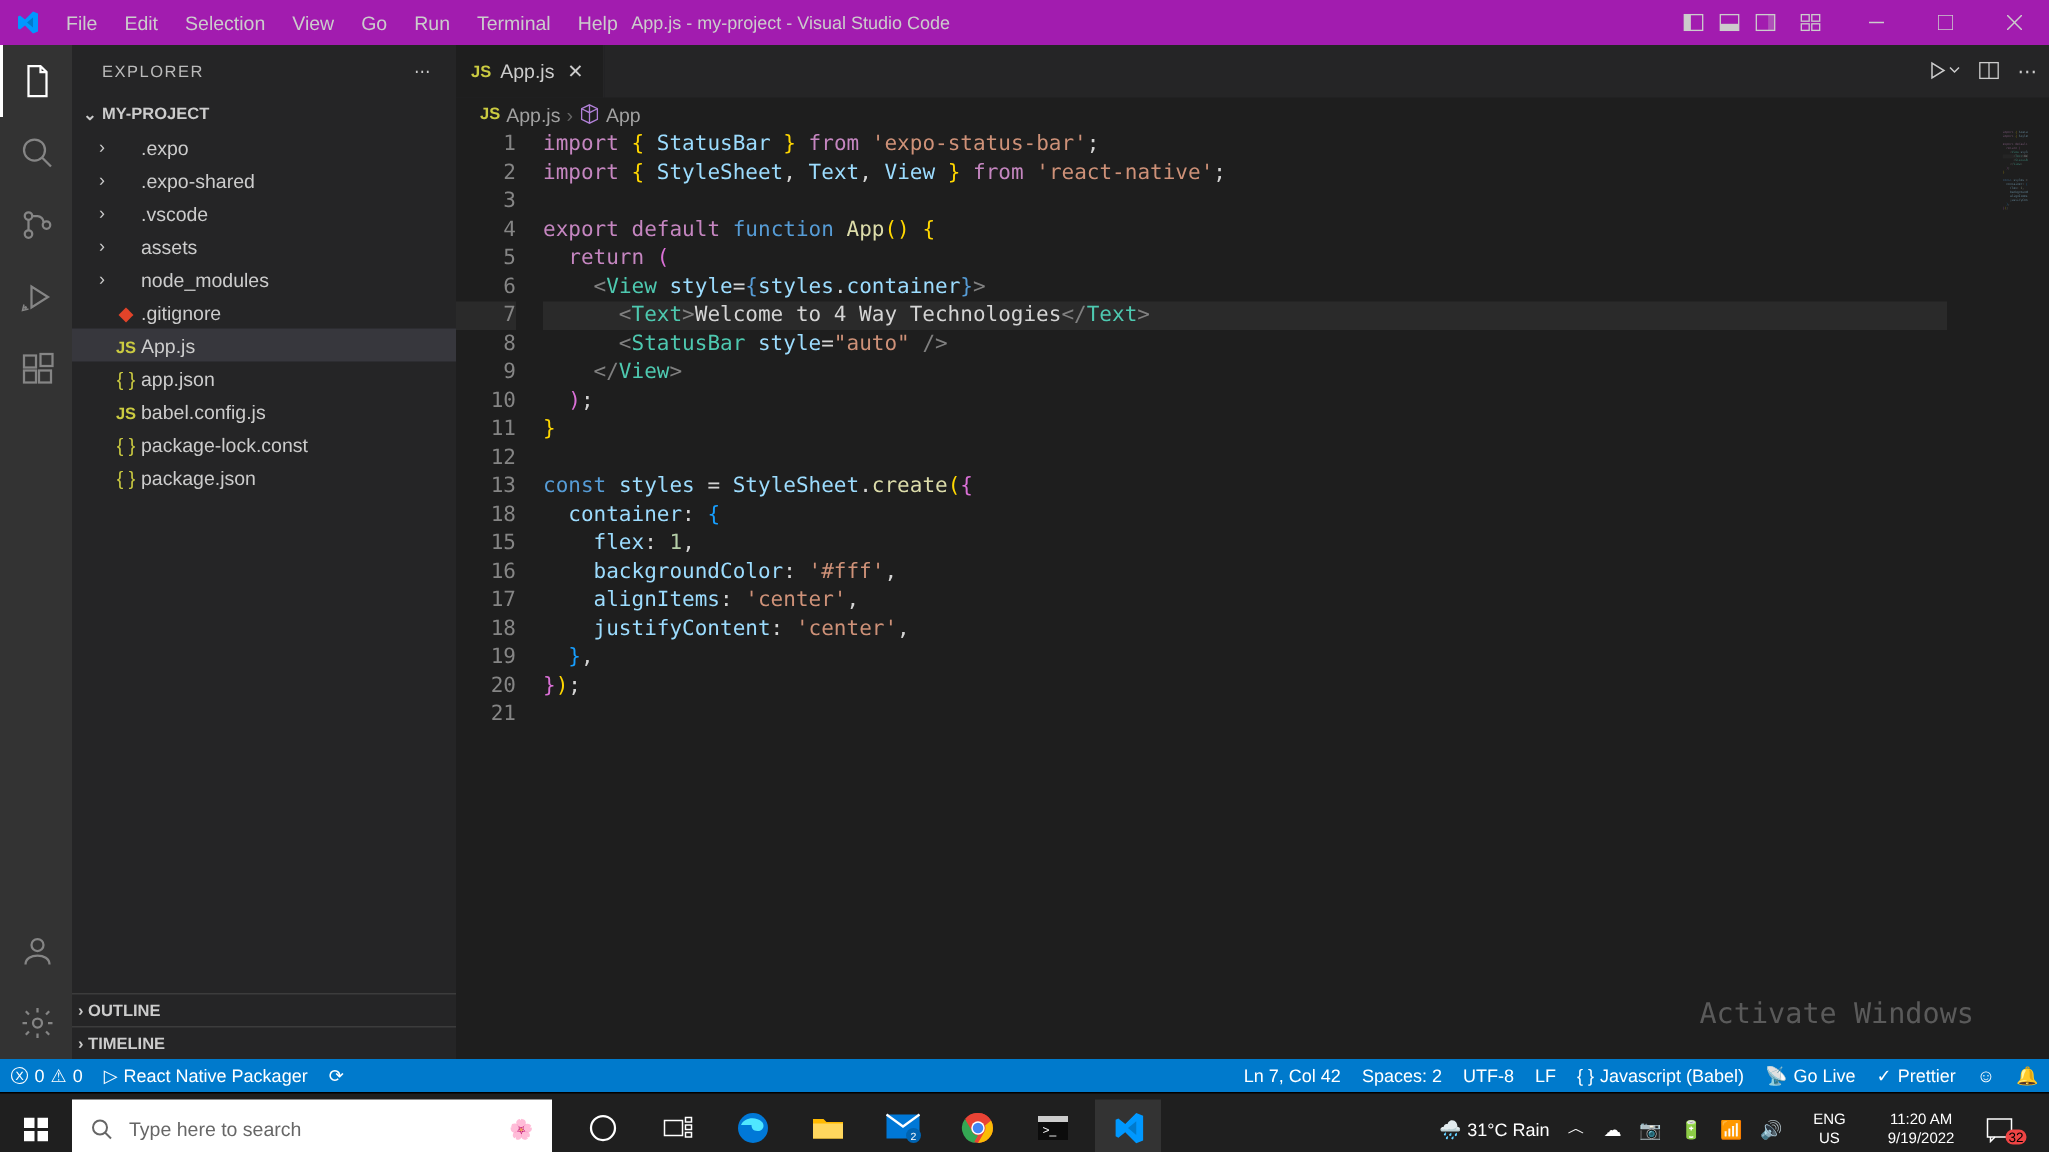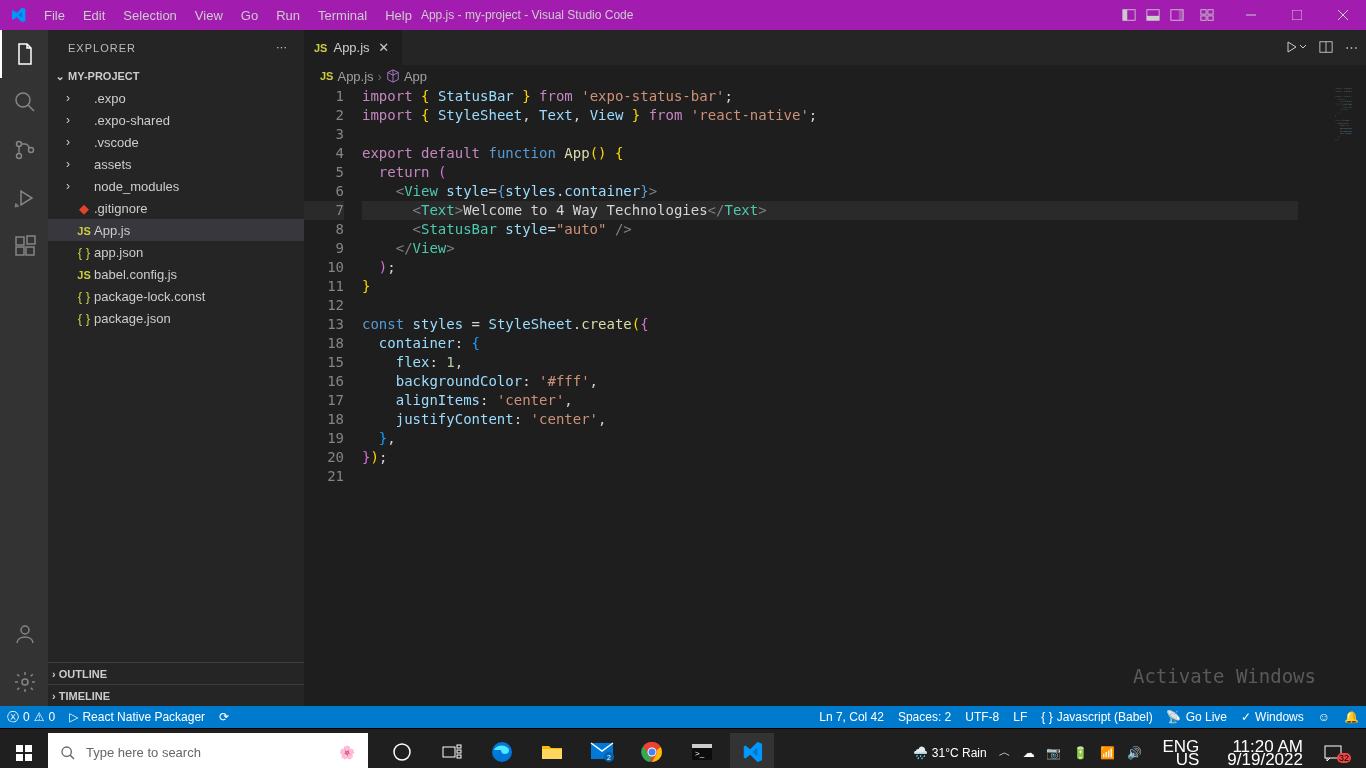--- a/index.html
+++ b/index.html
@@ -70,21 +70,21 @@
 .status-left, .status-right { display: flex; align-items: center; height: 100%; }
 .status-item { padding: 0 7px; height: 100%; display: flex; align-items: center; cursor: pointer; gap: 4px; }
 .taskbar { height: 48px; background: #1f1f1f; display: flex; align-items: center; border-top: 1px solid #000; }
 .start-btn { width: 48px; height: 40px; display: flex; align-items: center; justify-content: center; cursor: pointer; }
 .search-box { width: 320px; height: 40px; background: #ffffff; display: flex; align-items: center; padding: 0 12px; gap: 10px; color: #666; }
 .task-icons { display: flex; align-items: center; flex: 1; padding-left: 12px; gap: 6px; }
 .task-icon { width: 44px; height: 40px; display: flex; align-items: center; justify-content: center; cursor: pointer; border-bottom: 2px solid transparent; }
 .task-icon.active { border-bottom: 2px solid #76b9ed; background: #333; }
 .systray { display: flex; align-items: center; padding-right: 4px; color: #ffffff; font-size: 12px; gap: 2px; }
 .systray-item { padding: 0 5px; height: 40px; display: flex; align-items: center; cursor: pointer; }
-.time-block { display: flex; flex-direction: column; align-items: flex-end; padding: 0 8px; font-size: 17px; line-height: 13px; }
+.time-block { display: flex; flex-direction: column; align-items: center; padding: 0 8px; font-size: 10px; line-height: 13px; }
 svg { display: block; }
 </style>
 </head>
 <body>
 
 <div class="title-bar">
   <div class="vscode-icon">
     <svg width="16" height="16" viewBox="0 0 24 24">
         <path fill="#0098ff" d="M23 3l-5-2-8 8-5-4-2 1v12l2 1 5-4 8 8 5-2V3z"></path>
         <path fill="#007acc" d="M18 7v10l-6-5 6-5z"></path>
@@ -383,21 +383,21 @@
     <div class="status-item">
         <span>{ }</span>
         <span>Javascript (Babel)</span>
       </div>
     <div class="status-item">
         <span>📡</span>
         <span>Go Live</span>
       </div>
     <div class="status-item">
         <span>✓</span>
-        <span>Windows</span>
+        <span>Prettier</span>
       </div>
     <div class="status-item">
         <span>☺</span>
       </div>
     <div class="status-item">
         <span>🔔</span>
       </div>
   </div>
 </div>
 

